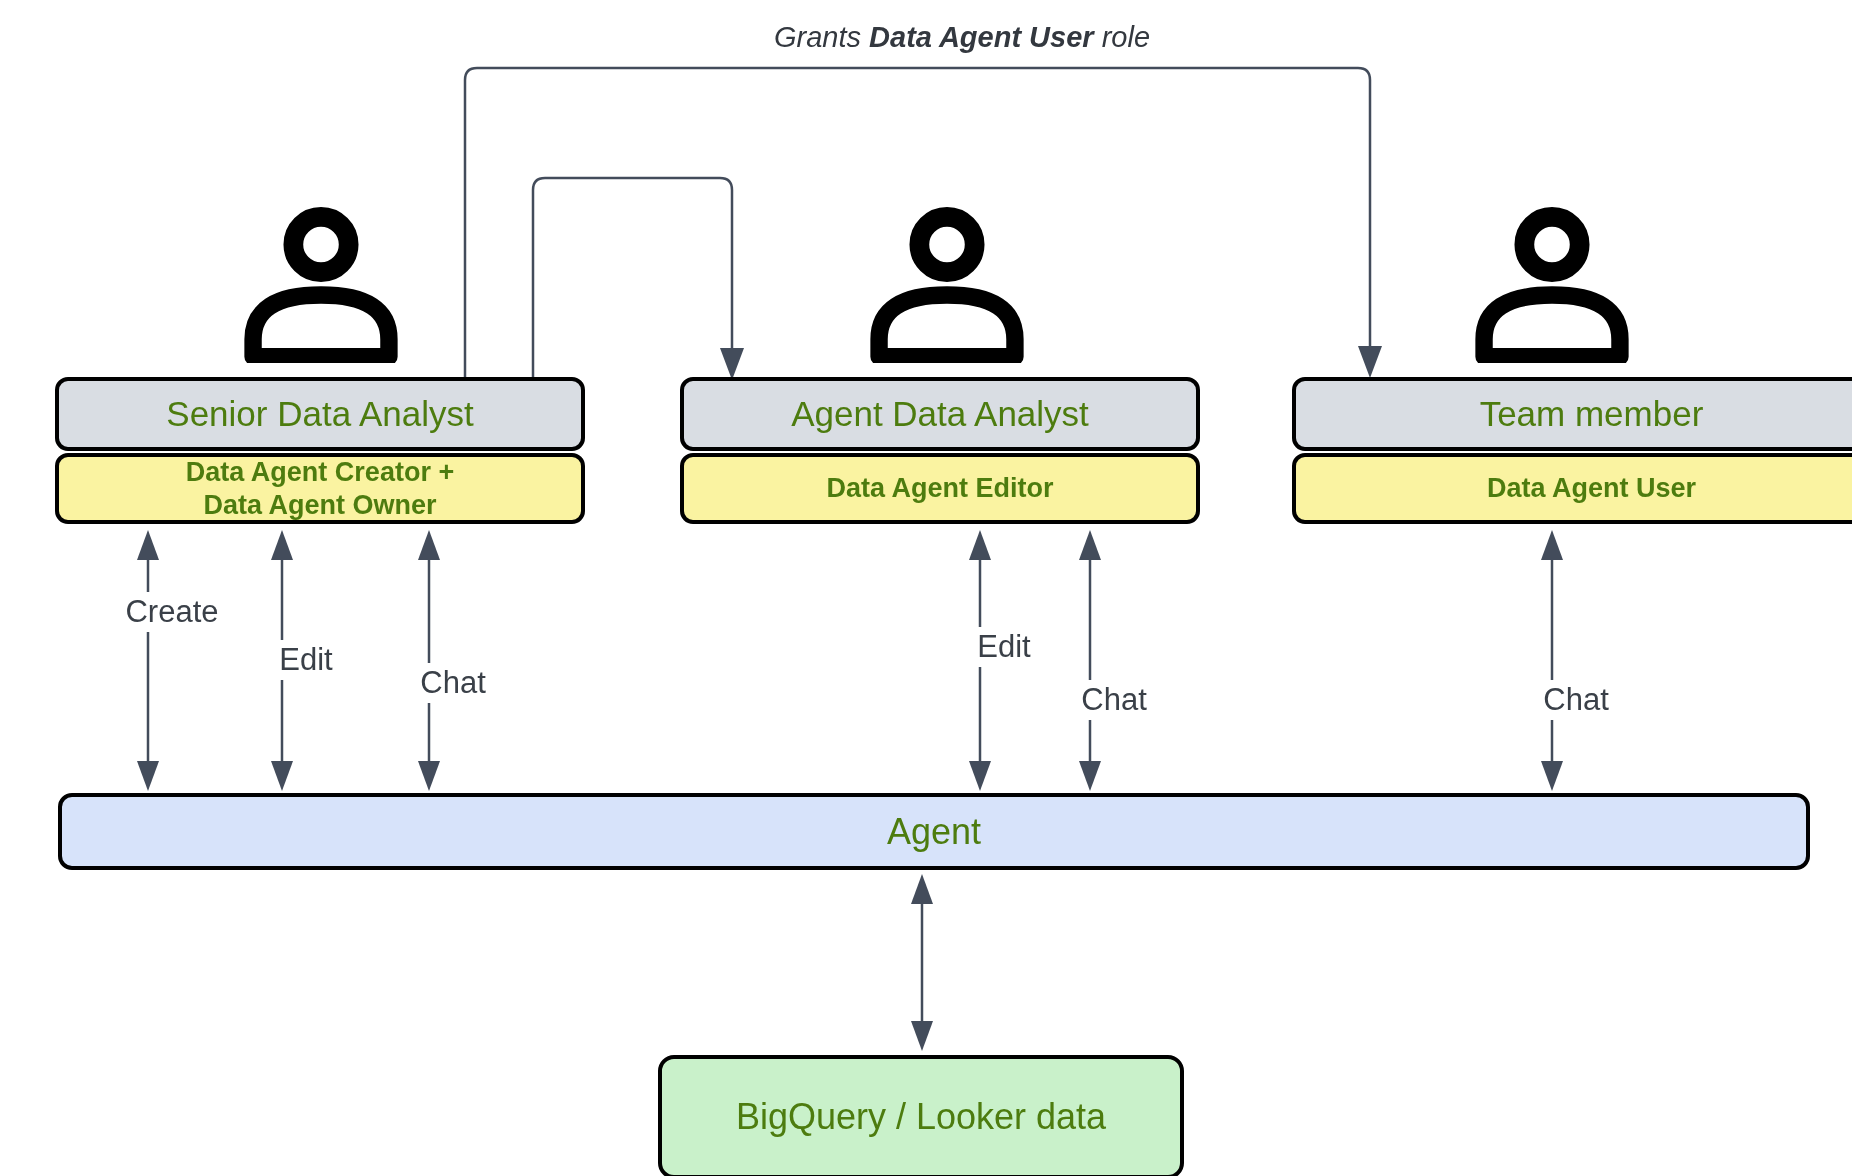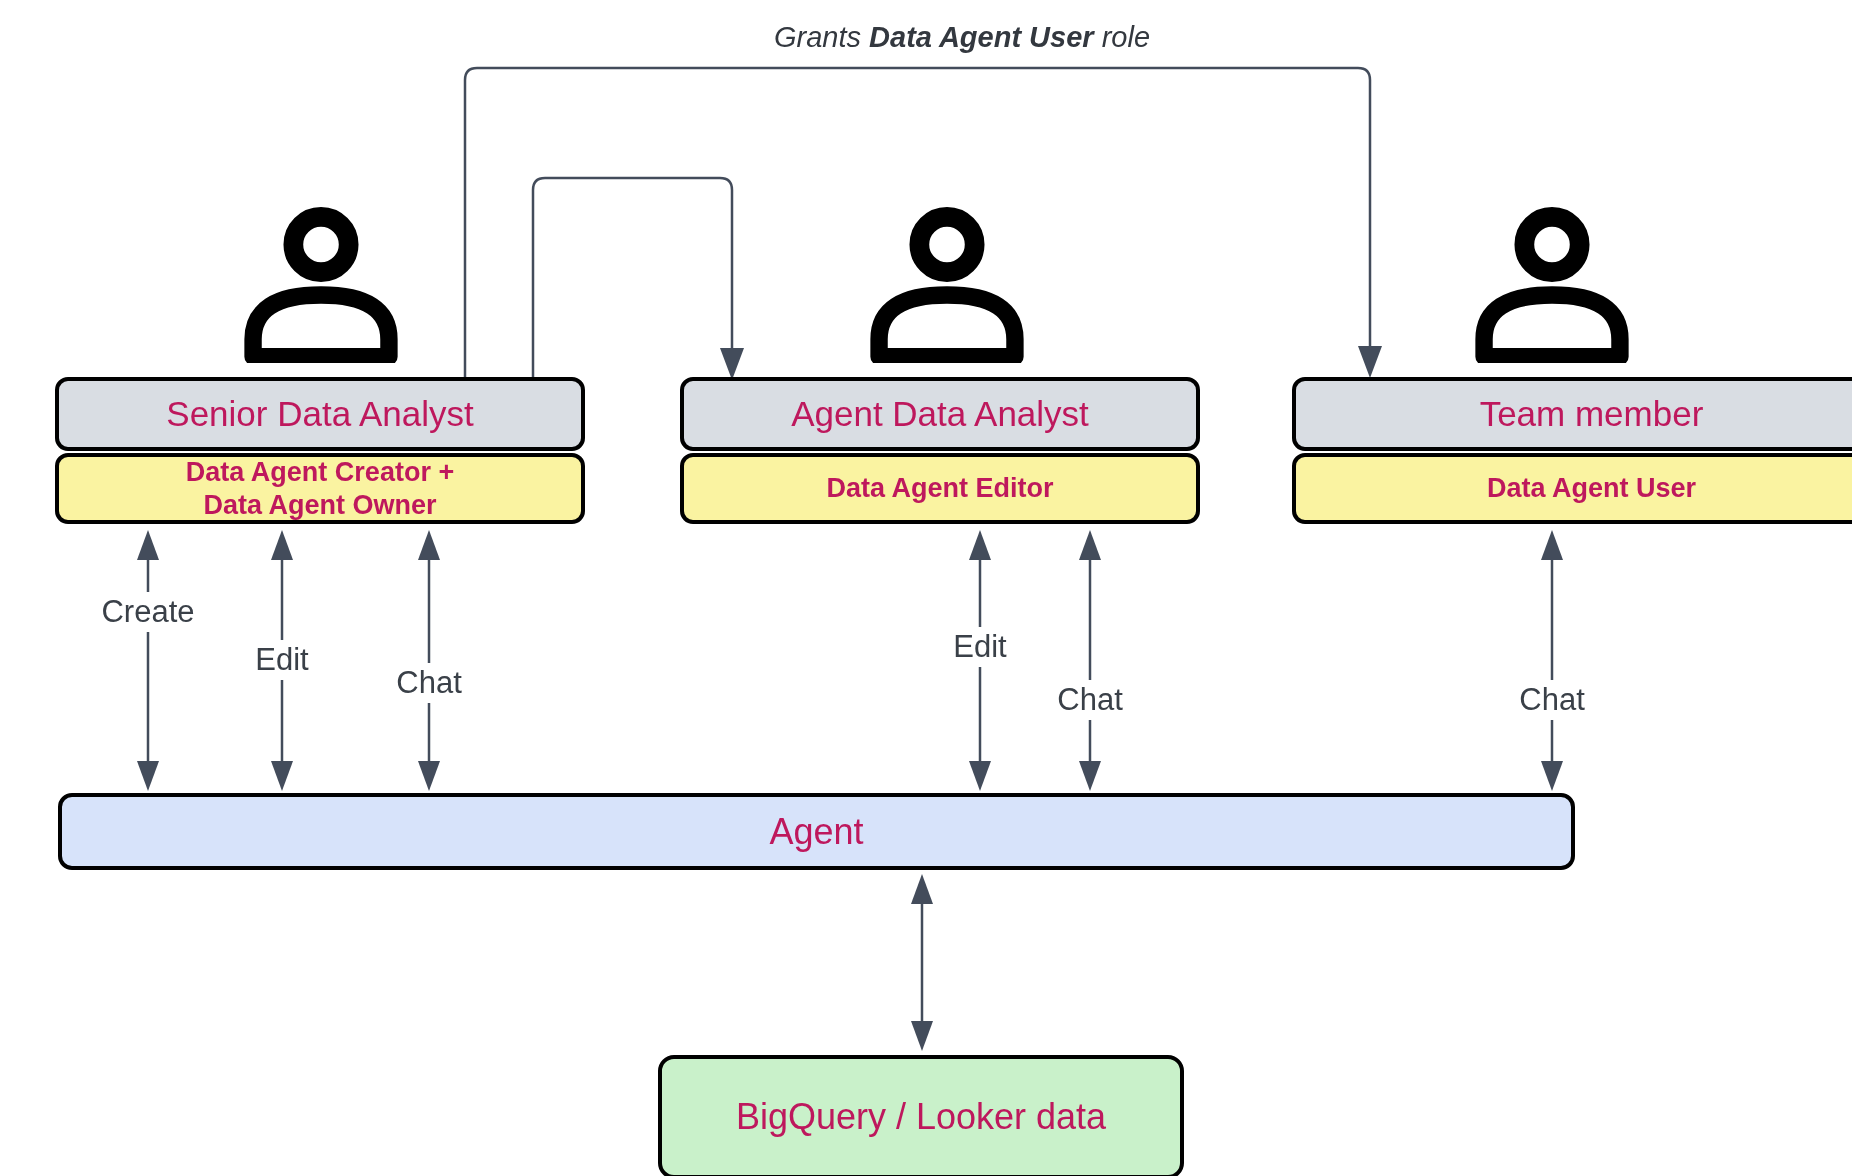--- a/index.html
+++ b/index.html
@@ -4,38 +4,38 @@
 <style>
   html,body{margin:0;padding:0;background:#ffffff;}
   #canvas{
     position:relative;width:1852px;height:1176px;background:#ffffff;overflow:hidden;
     font-family:"Liberation Sans",sans-serif;
   }
   #wires{position:absolute;left:0;top:0;z-index:1;}
   .node{
     position:absolute;box-sizing:border-box;border:4px solid #000;
     display:flex;align-items:center;justify-content:center;text-align:center;
-    z-index:2;color:#be185d;
+    z-index:2;color:#4d7c0f;
   }
   .actor-box{background:#d9dde3;border-radius:13px;font-size:35px;height:74px;}
   .role-box{background:#faf3a1;border-radius:13px;font-weight:bold;font-size:27px;height:71px;line-height:1.2;white-space:pre-line;}
   .actor-box.senior,.role-box.senior{left:55px;width:530px;}
   .actor-box.junior,.role-box.junior{left:680px;width:520px;}
   .actor-box.team,.role-box.team{left:1292px;width:599px;}
   .actor-box{top:377px;}
   .role-box{top:453px;}
-  #agent-bar{left:58px;top:793px;width:1517px;height:77px;background:#d7e3fa;border-radius:14px;font-size:36px;}
+  #agent-bar{left:58px;top:793px;width:1752px;height:77px;background:#d7e3fa;border-radius:14px;font-size:36px;}
   #data-box{left:658px;top:1055px;width:526px;height:124px;background:#c9f1ca;border-radius:16px;font-size:36px;}
   .person{position:absolute;top:205px;width:158px;height:158px;z-index:2;}
   .person.senior{left:242px;}
   .person.junior{left:868px;}
   .person.team{left:1473px;}
   .action-label{
     position:absolute;z-index:3;transform:translate(-50%,-50%);
-    background:#ffffff;padding:2px 6px;font-size:31px;color:#3a4048;white-space:nowrap;
+    background:#ffffff;padding:2px 6px;font-size:31px;color:#3a4048;white-space:nowrap;margin-left:24px;
   }
   .grant-label{
     position:absolute;z-index:3;transform:translate(-50%,-50%);
     font-size:29px;font-style:italic;color:#33383f;white-space:nowrap;
   }
   .grant-label b{font-weight:bold;}
   #grant-user-label{left:962px;top:37px;}
   #grant-editor-label{left:685px;top:150px;}
   #label-create{left:148px;top:612px;}
   #label-edit-senior{left:282px;top:660px;}

